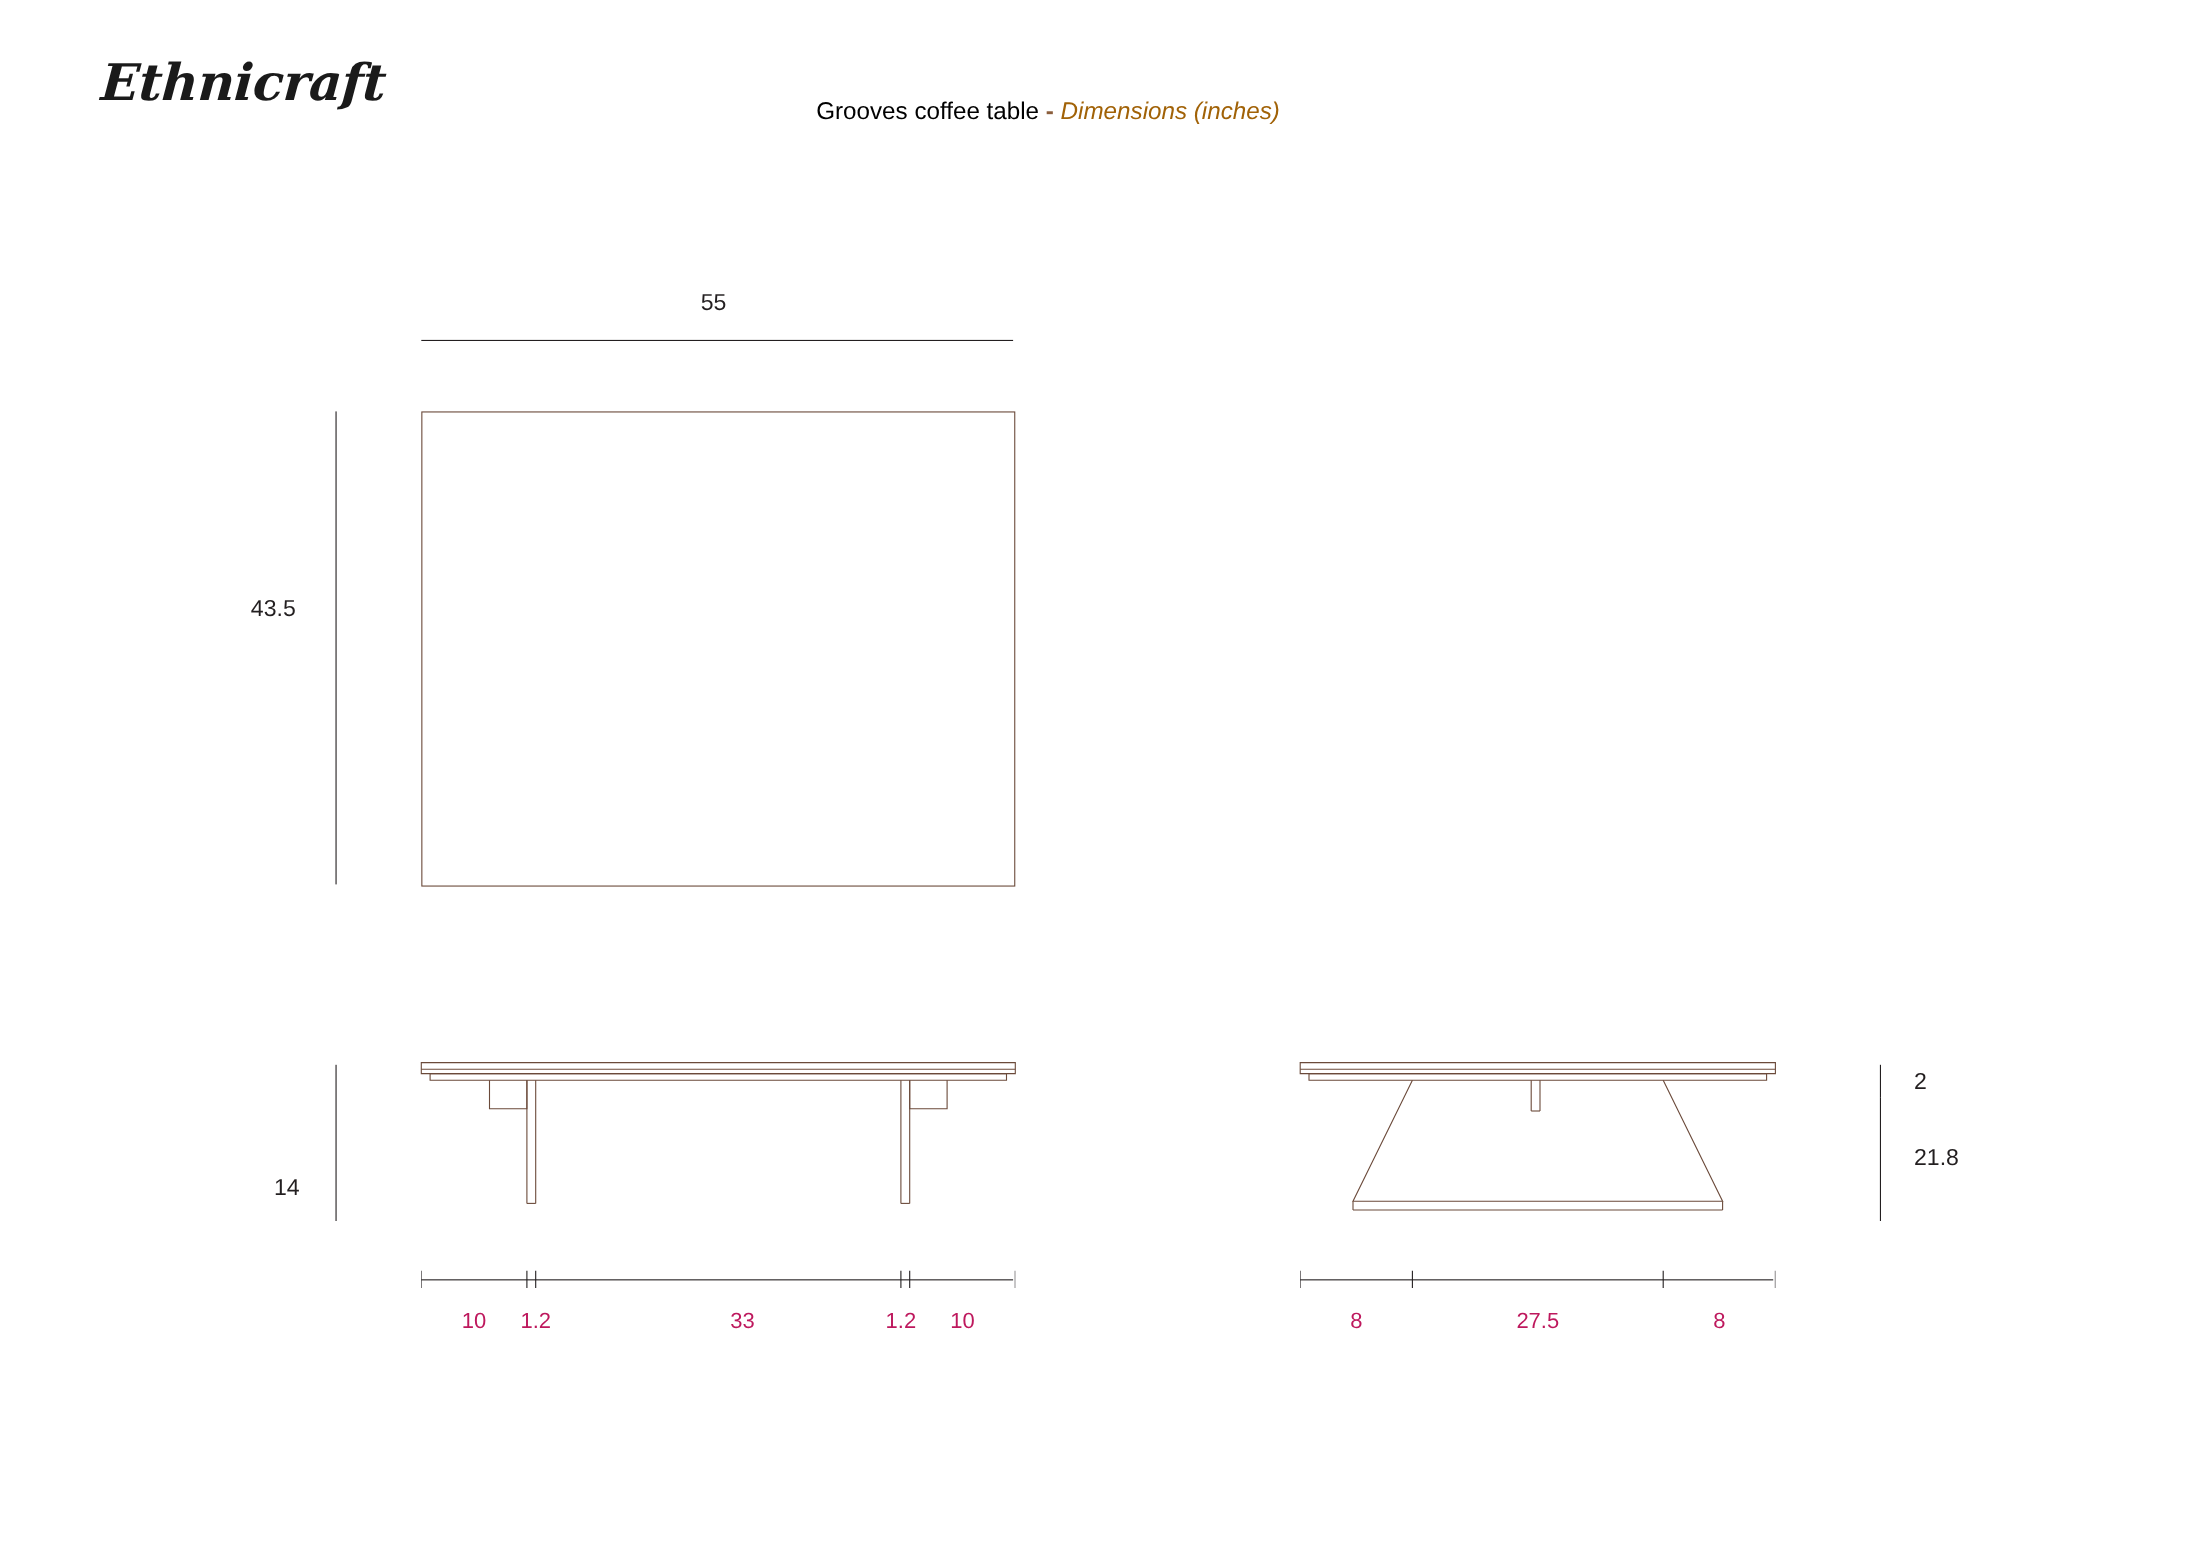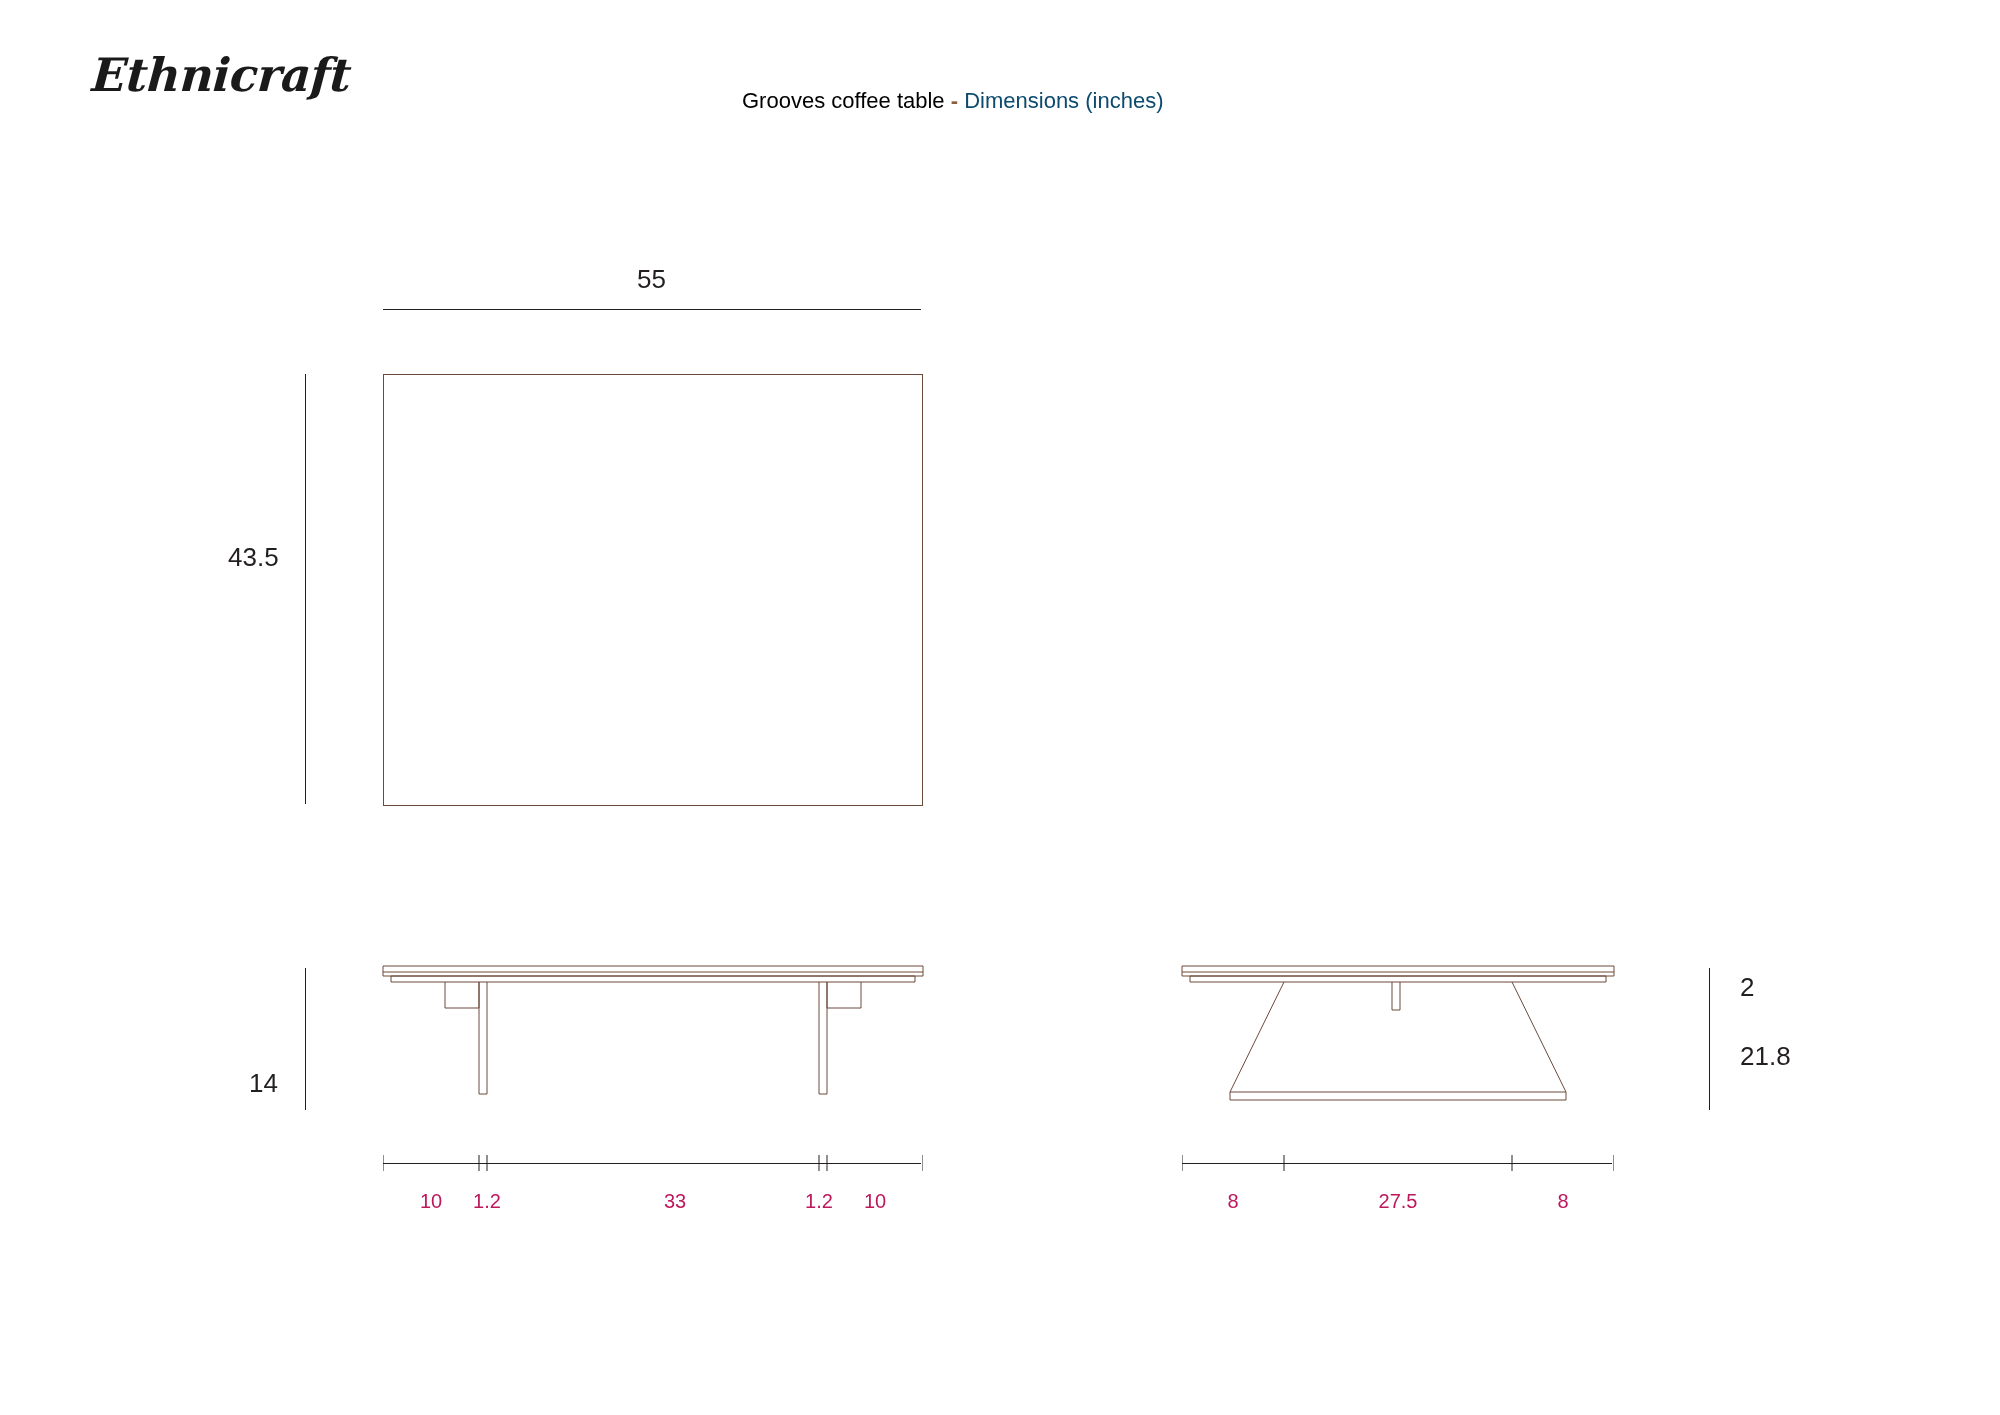--- a/index.html
+++ b/index.html
@@ -41,37 +41,38 @@
   }
   #title-block .t-main {
     font-weight: 400;
     color: #000000;
   }
   #title-block .t-sep {
     font-weight: 700;
     color: #8b5e3c;
   }
   #title-block .t-sub {
-    color: #0c4a6e;
+    color: #a16207;
+    font-style: italic;
   }
 
   
   .hline {
     position: absolute;
     height: 0;
     border-top: 1px solid #231f20;
   }
   .vline {
     position: absolute;
     width: 0;
     border-left: 1px solid #231f20;
   }
   .dimlabel {
     position: absolute;
-    font-size: 26px;
+    font-size: 21px;
     color: #231f20;
     white-space: nowrap;
   }
   .rect-outline {
     position: absolute;
     border: 1px solid #6b4a3a;
     background: transparent;
   }
 
   

